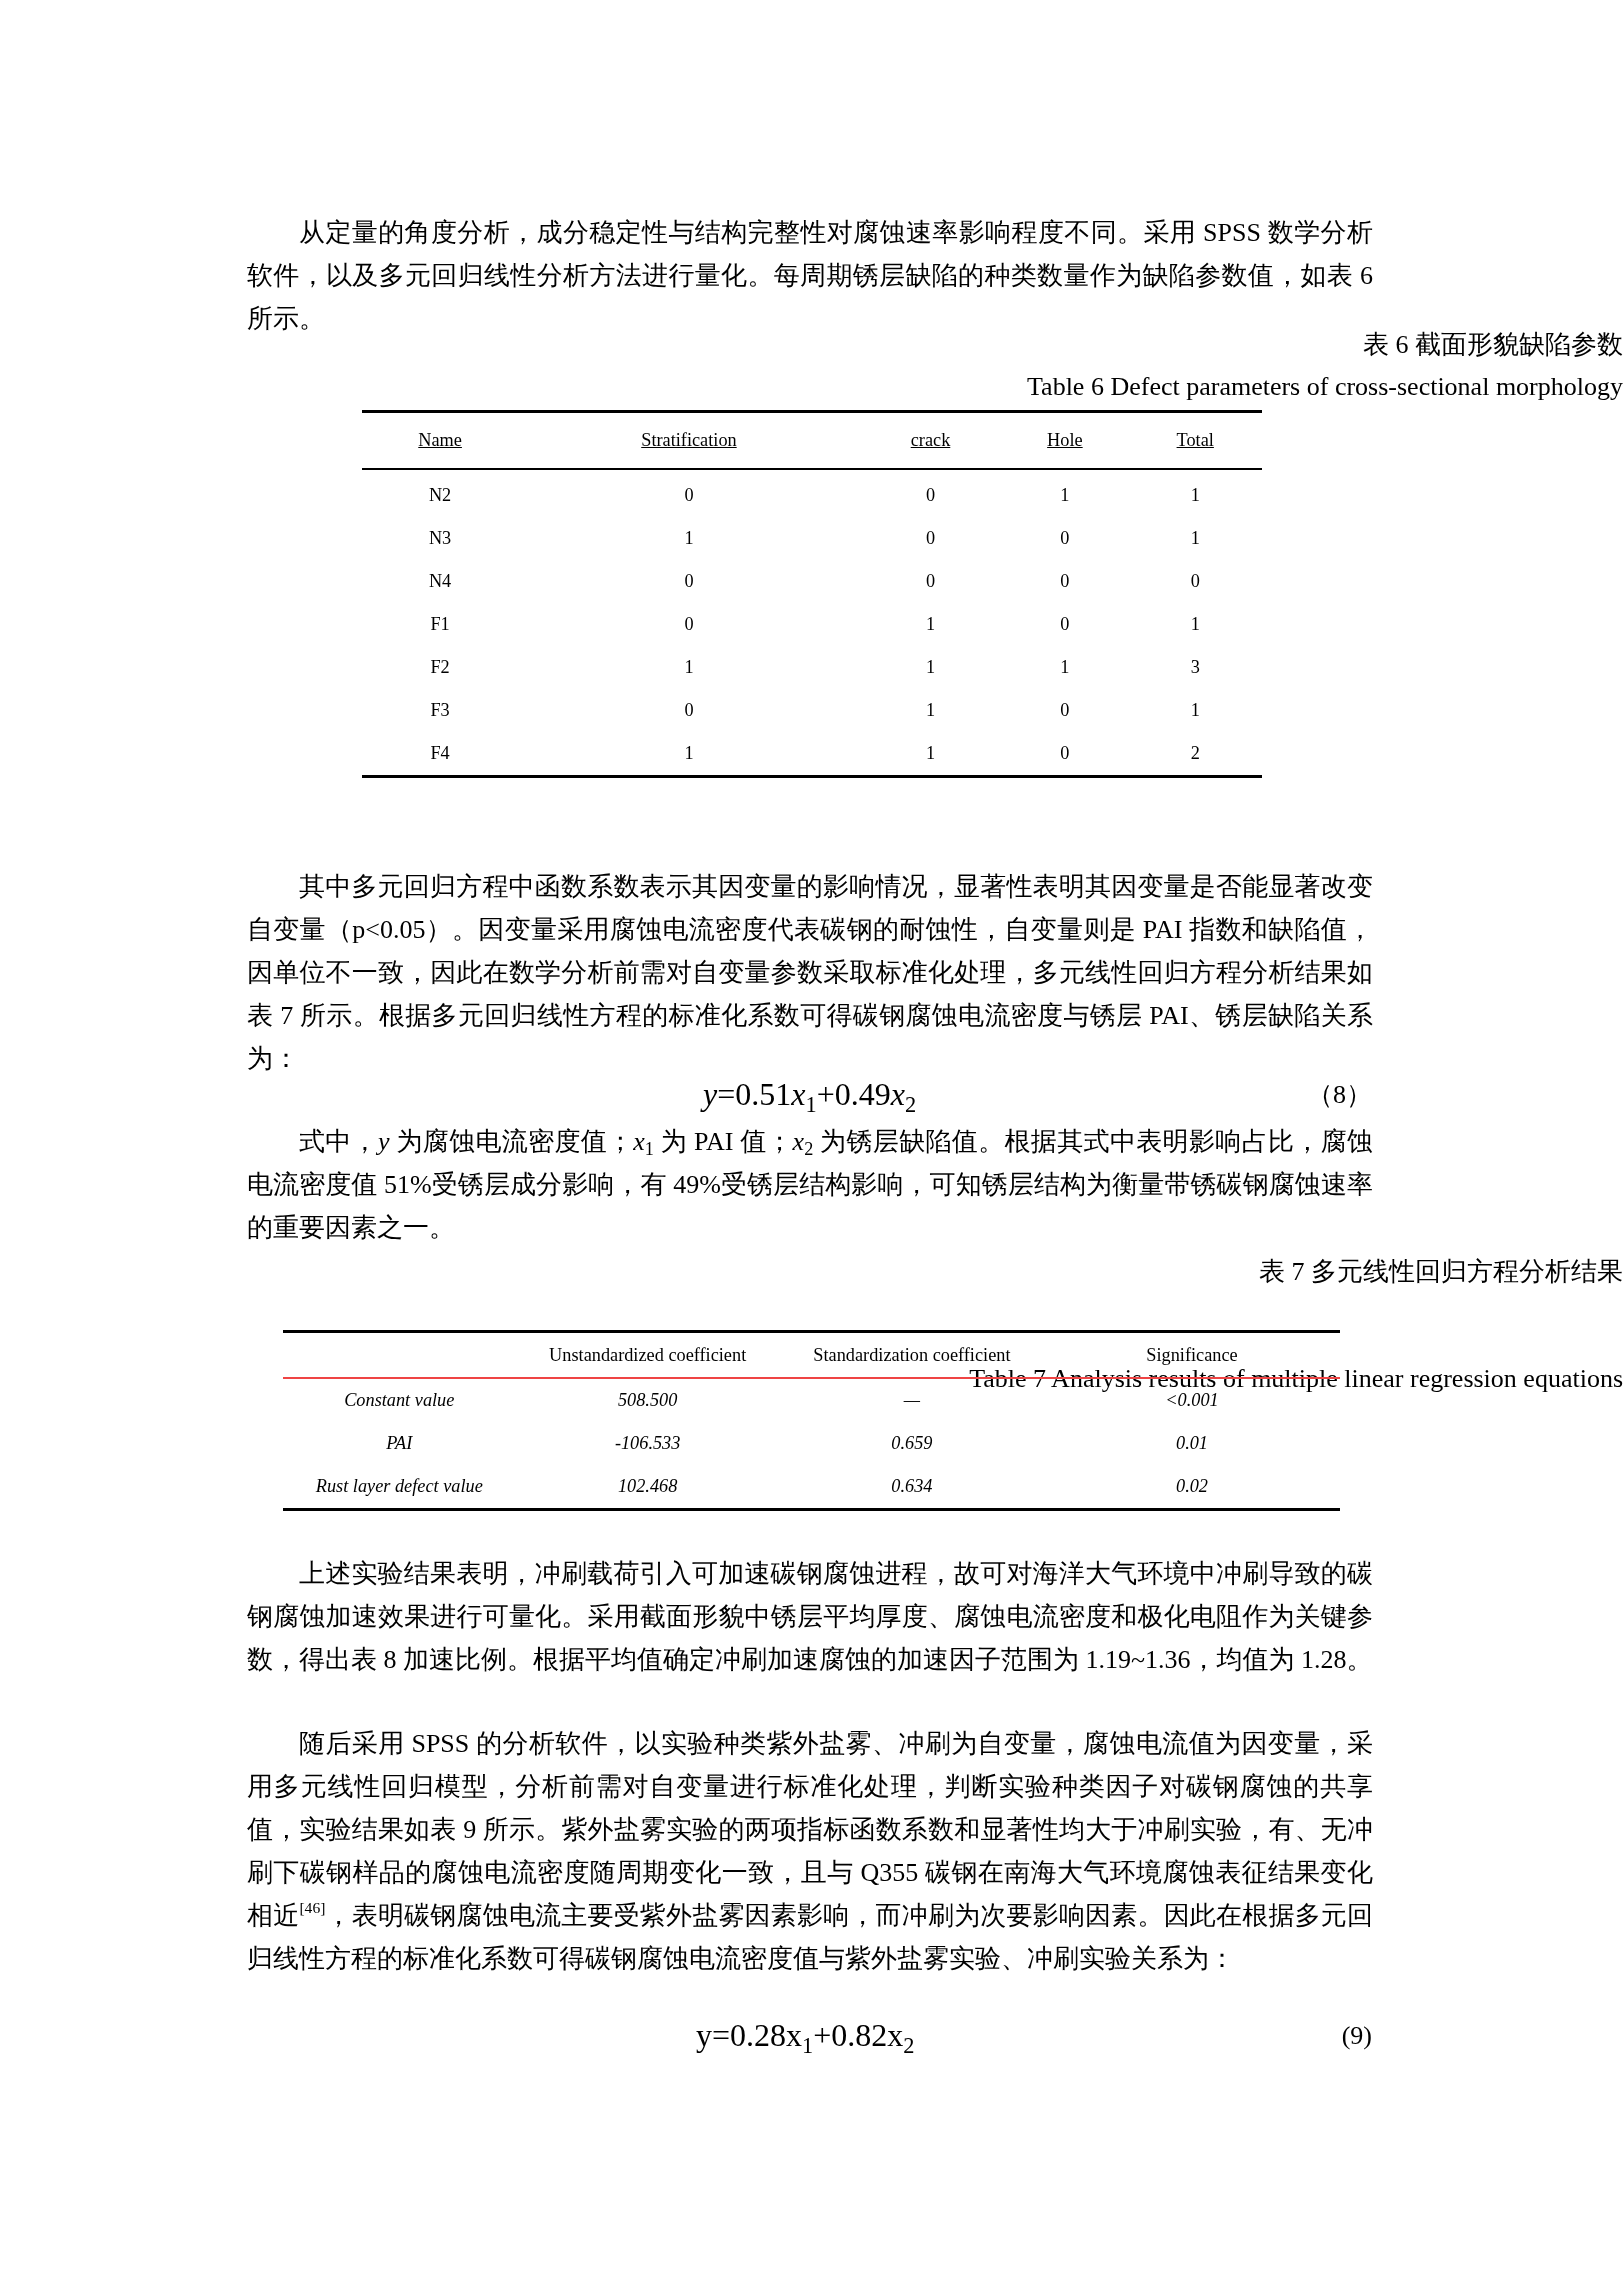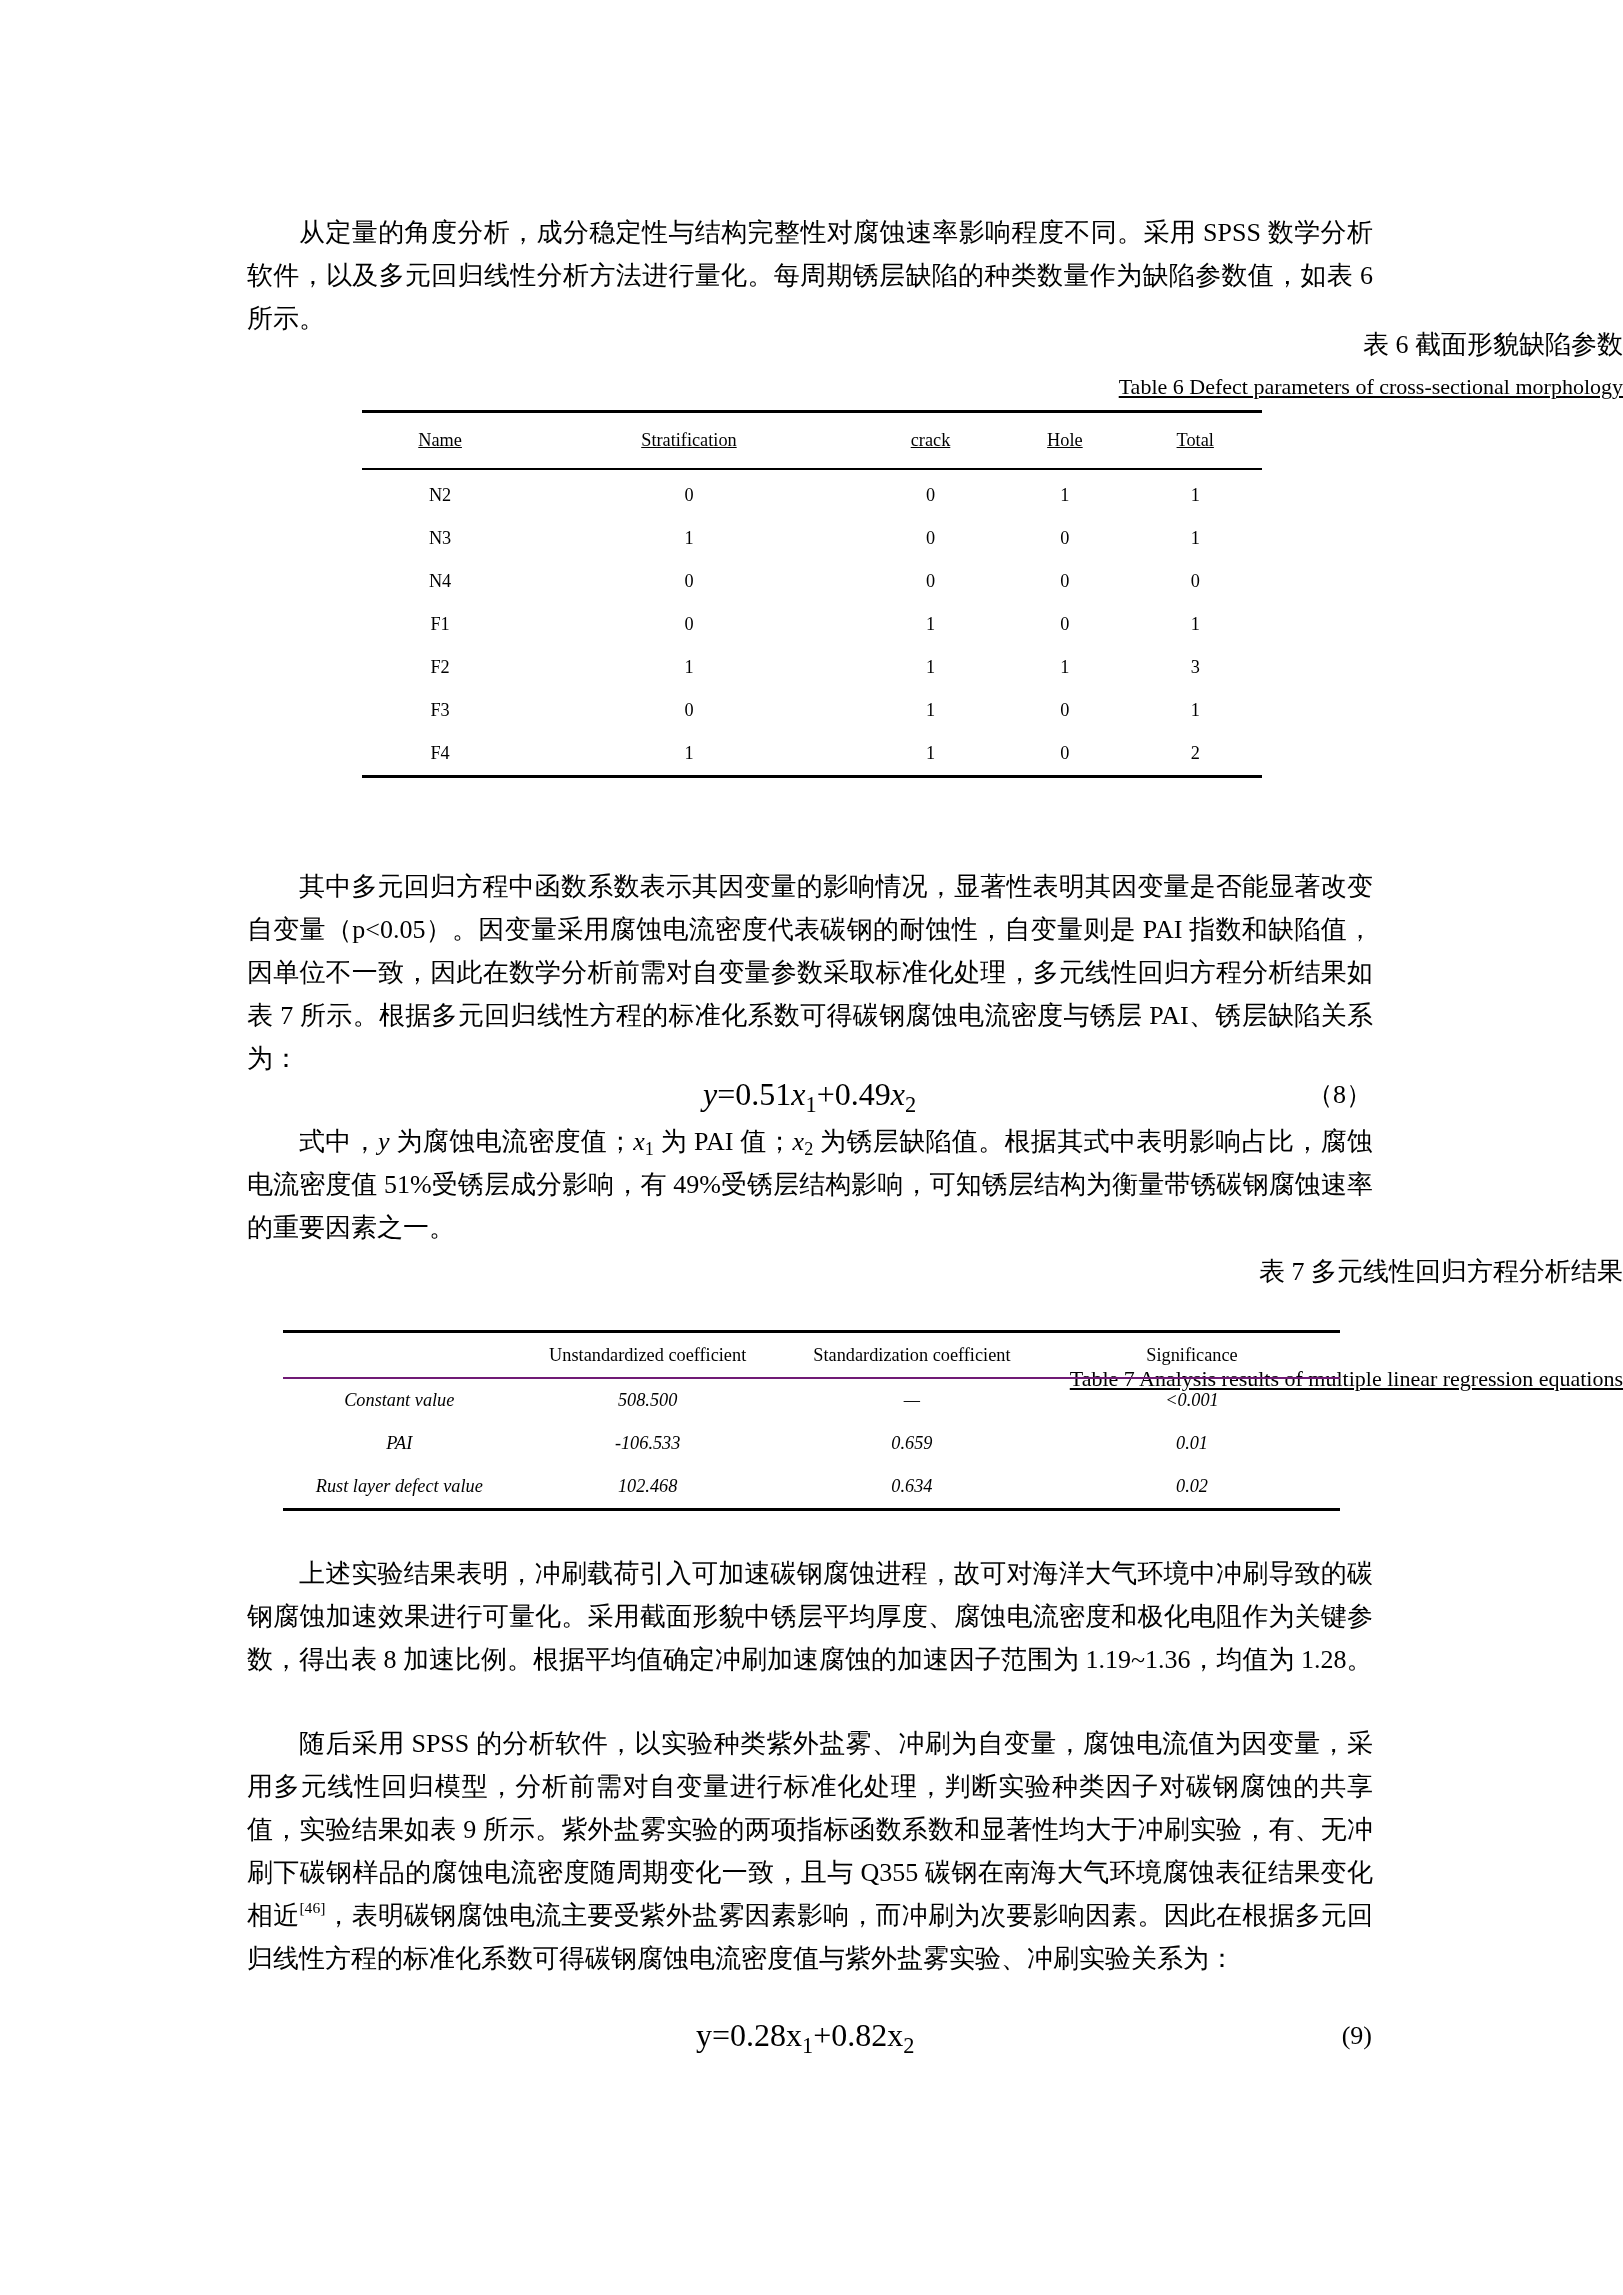--- a/index.html
+++ b/index.html
@@ -3,29 +3,29 @@
 <meta charset="utf-8">
 <style>
   html, body { margin:0; padding:0; background:#ffffff; }
   body { width:1623px; height:2295px; position:relative; overflow:hidden;
          font-family: "Liberation Serif", "DejaVu Serif", serif; color:#000; }
   .page { position:absolute; left:0; top:0; width:1623px; height:2295px; }
   .para { position:absolute; left:247px; width:1126px; font-size:26px; line-height:43px;
           text-align:justify; text-indent:52px; margin:0; }
   .caption { position:absolute; left:0; width:1623px; text-align:right; margin:0; }
   .cap-cn { font-size:26px; line-height:33px; }
-  .cap-en { font-size:22px; line-height:33px;text-decoration:underline; }
+  .cap-en { font-size:26px; line-height:33px; }
   table { position:absolute; border-collapse:collapse; font-size:18.3px; }
   table th, table td { text-align:center; font-weight:normal; padding:0; }
   .t6 { left:362px; width:900px; top:410px; border-top:3.9px solid #000; border-bottom:3.9px solid #000; }
   .t6 thead th { height:55px; border-bottom:2px solid #000;text-decoration:underline; }
   .t6 tbody td { height:43px; }
   .t6 tbody tr:first-child td { padding-top:3.9px; }
   .t7 { left:283px; width:1057px; top:1330px; border-top:3.9px solid #000; border-bottom:3.9px solid #000; }
-  .t7 thead th { height:44px; border-bottom:2px solid #701a75; }
+  .t7 thead th { height:44px; border-bottom:2px solid #ef4444; }
   .t7 tbody td { height:43px;font-style:italic; }
   .eq { position:absolute; font-size:32px; line-height:33px; }
   .eq-num { position:absolute; right:251px; font-size:26px; line-height:33px; }
   .eq i { font-style:italic; }
   sub { font-size:0.7em; vertical-align:-0.3em; line-height:0; }
   sup { font-size:0.6em; vertical-align:0.7em; line-height:0; }
 </style>
 </head>
 <body>
 

